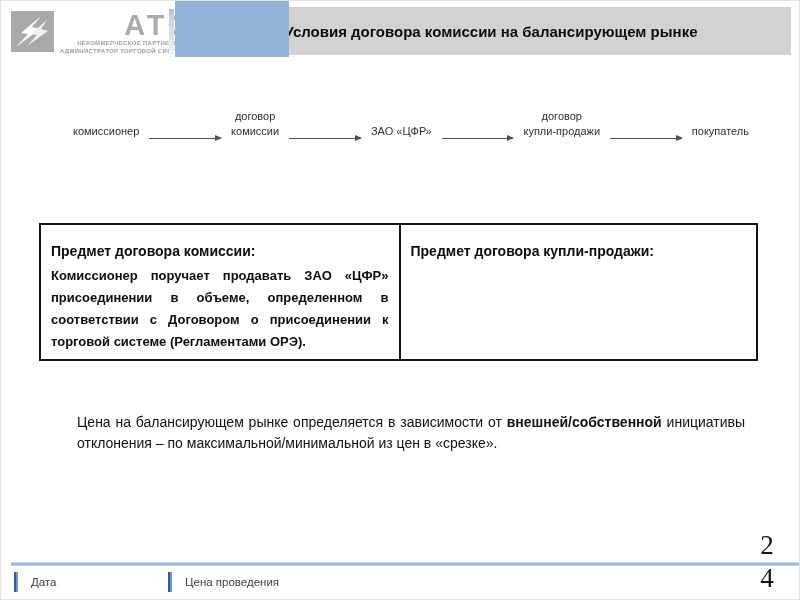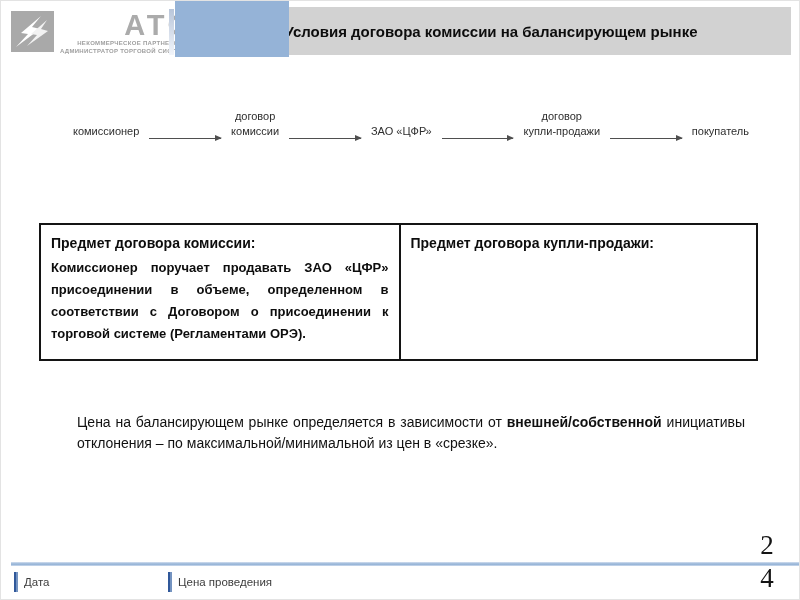--- a/index.html
+++ b/index.html
@@ -48,40 +48,40 @@
   .darrow::after{
     content:"";position:absolute;right:-1px;top:-3.5px;width:0;height:0;
     border-left:7px solid #4f4f4f;border-top:3.5px solid transparent;
     border-bottom:3.5px solid transparent;
   }
   
   .ctable{
     position:absolute;left:38px;top:222px;width:719px;height:138px;
     border:2px solid #141414;display:flex;box-sizing:border-box;background:#fff;
   }
-  .cell{flex:1 1 50%;padding:8px 10px 4px 10px;box-sizing:border-box;}
+  .cell{flex:1 1 50%;padding:16px 10px 4px 10px;box-sizing:border-box;}
   .cell.right{border-left:2px solid #141414;}
   .cell-h{font-size:14px;font-weight:700;color:#0d0d0d;margin:2px 0 6px 0;}
   .cell-b{
     font-size:13px;font-weight:700;color:#0d0d0d;line-height:22px;
     text-align:justify;
   }
   
   .note{
     position:absolute;left:76px;top:411px;width:668px;margin:0;
     font-size:14px;line-height:21px;color:#111;text-align:justify;
   }
   .note .emph{font-weight:700;}
   
   .footer-line{
     position:absolute;left:10px;top:561px;width:790px;height:4px;
     background:linear-gradient(#d4e0f0,#8fafd4 55%,#cfdcee);
   }
   .footer-item{
-    position:absolute;top:571px;height:20px;display:flex;align-items:center;
+    position:absolute;top:571px;height:20px;display:flex;align-items:center;gap:7px;
   }
   .footer-item.date{left:13px;}
   .footer-item.place{left:167px;}
   .fbar{
     width:4px;height:20px;background:#7493c0;border-left:2px solid #30589a;
     box-sizing:border-box;margin-right:6px;flex:0 0 auto;
   }
   .flabel{font-size:11.5px;color:#3d3d3d;}
   .page-num{
     position:absolute;right:18px;top:528px;width:28px;text-align:center;

